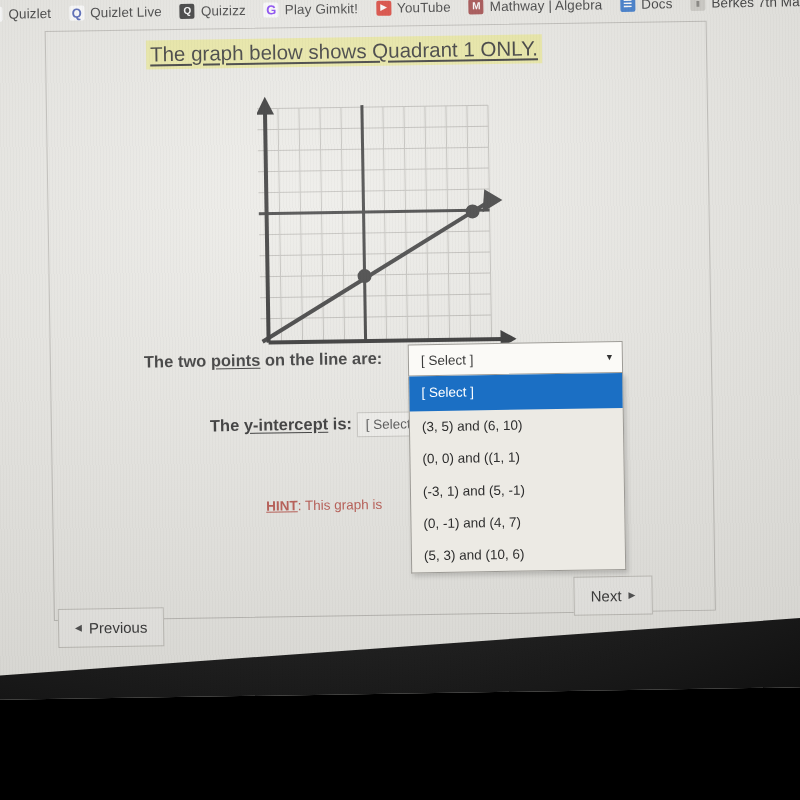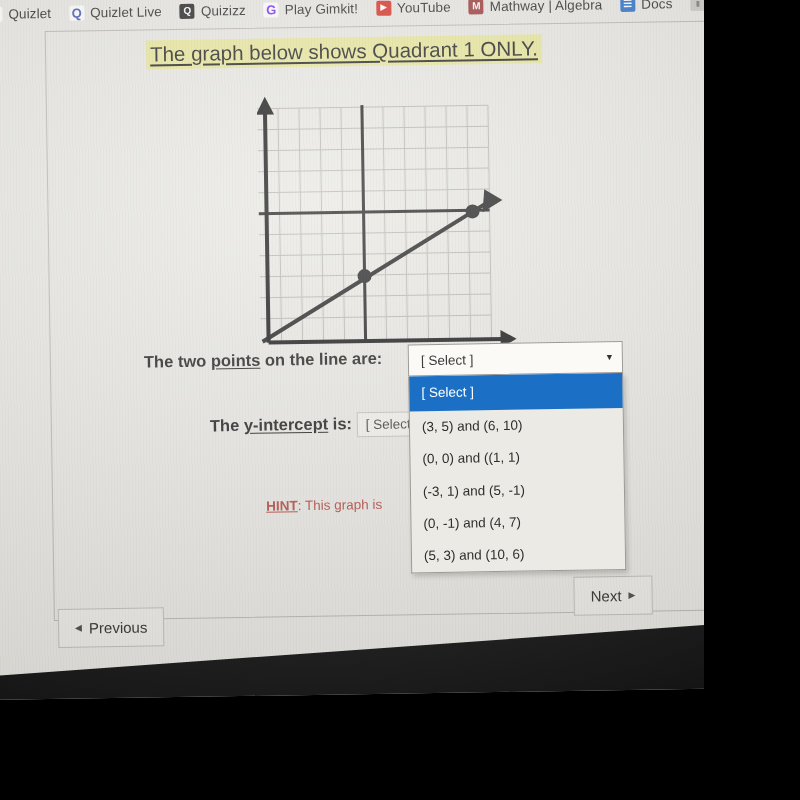--- a/index.html
+++ b/index.html
@@ -4,21 +4,21 @@
 <style>
   html,body{margin:0;padding:0;}
   body{
     width:800px;height:800px;overflow:hidden;
     background:#000;
     font-family:"Liberation Sans", sans-serif;
     position:relative;
   }
   
   #photo{
-    position:absolute;left:0;top:0;width:704px;height:800px;
+    position:absolute;left:0;top:0;width:800px;height:800px;
     overflow:hidden;
   }
   #screen{
     position:absolute;
     left:-14px; top:-12px; width:836px; height:712px;
     background:#e9e8e3;
     transform:rotate(-0.9deg);
     transform-origin:0 0;
     overflow:hidden;
     box-shadow:0 0 0 1px rgba(0,0,0,.06);

